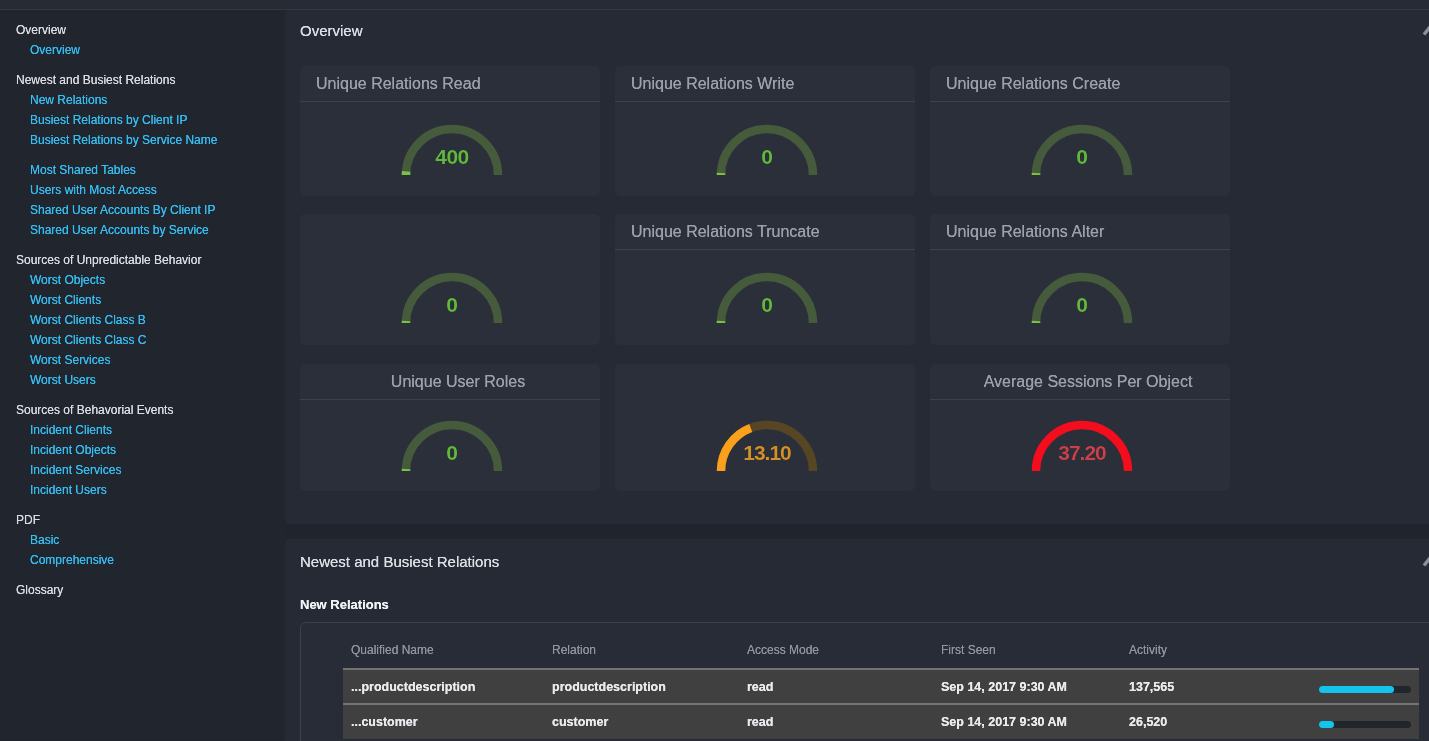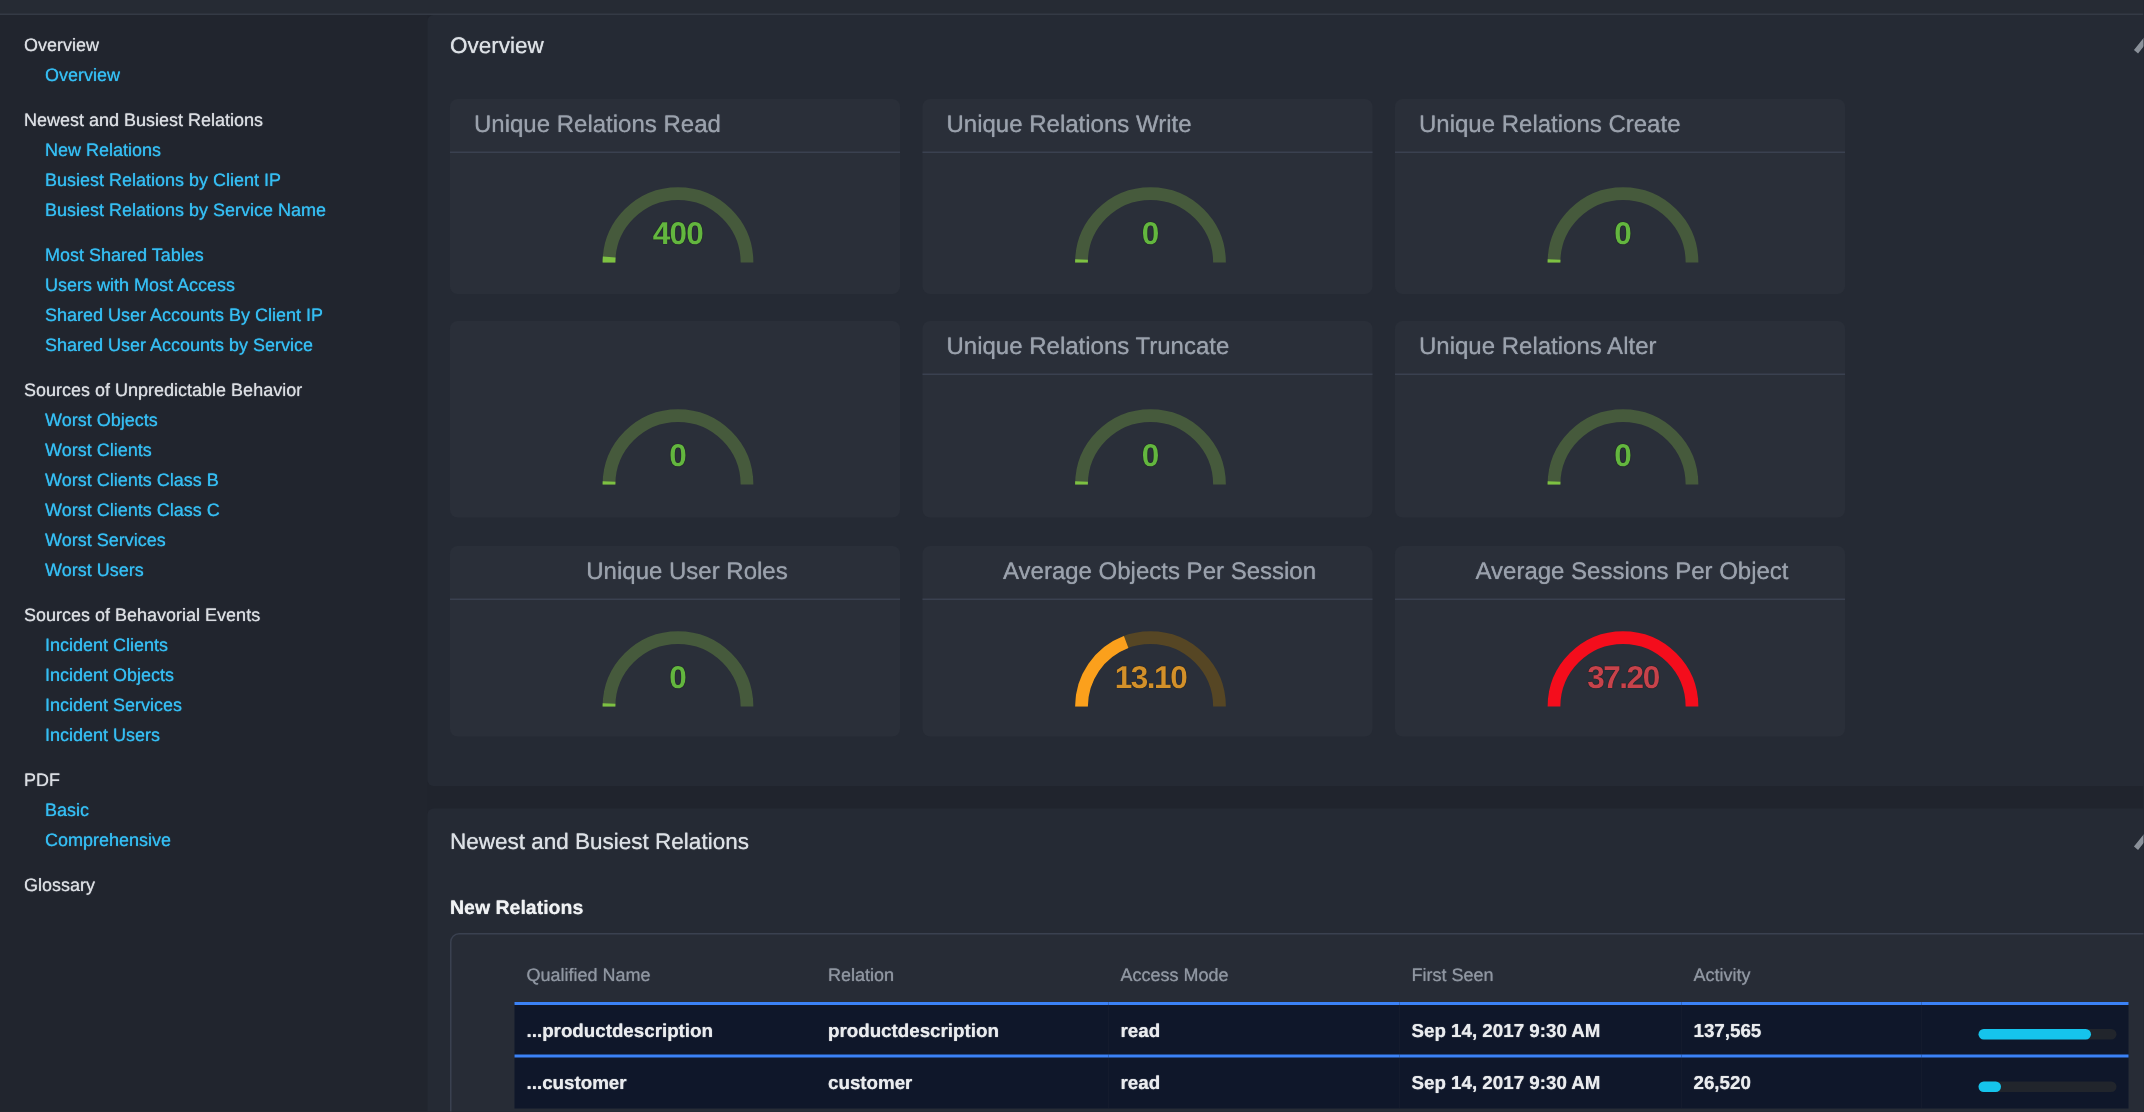--- a/index.html
+++ b/index.html
@@ -83,21 +83,21 @@
     background:#272c36;
     padding:8px 16px 16px 16px;
     height:170px;
     overflow:hidden;
   }
   table { border-collapse:collapse; width:1076px; table-layout:fixed;margin-left:26px; }
   thead td {
     height:38px; font-size:12px; color:#8e95a0;
     padding-left:8px;
   }
-  tbody tr { background:#0f172a; border-top:2px solid #3b82f6; }
+  tbody tr { background:#404040; border-top:2px solid #737373; }
   tbody td {
     height:35px; font-size:12.5px; font-weight:bold; color:#e9ebee;
     padding-left:8px;
   }
   .bar { width:92px; height:7px; border-radius:3.5px; background:#21252c; margin-left:auto; margin-top:5px; }
   .bar i { display:block; height:7px; border-radius:3.5px; background:#15c4ec; }
 </style>
 </head>
 <body>
 <div class="topbar"></div>
@@ -200,21 +200,20 @@
         </div>
         <div class="card">
             <div class="card-h">Unique User Roles</div>
           <svg class="g" width="120" height="72" viewBox="0 0 120 72">
             <path d="M14 56 A46 46 0 0 1 106 56" fill="none" stroke="#465a3c" stroke-width="8.5"></path>
             <path d="M14 56 A46 46 0 0 1 106 56" fill="none" stroke="#7dc142" stroke-width="8.5" pathLength="100" stroke-dasharray="1.4 200"></path>
             <text x="60" y="37" text-anchor="middle" dominant-baseline="central" font-size="21" font-weight="bold" fill="#63b63f">0</text>
           </svg>
         </div>
         <div class="card">
-            <div class="card-h">Average Objects Per Session</div>
           <svg class="g" width="120" height="72" viewBox="0 0 120 72">
             <path d="M14 56 A46 46 0 0 1 106 56" fill="none" stroke="#564624" stroke-width="8.5"></path>
             <path d="M14 56 A46 46 0 0 1 106 56" fill="none" stroke="#fba01c" stroke-width="8.5" pathLength="100" stroke-dasharray="38.5 200"></path>
             <text x="60" y="37" text-anchor="middle" dominant-baseline="central" font-size="21" letter-spacing="-1" font-weight="bold" fill="#d2902a">13.10</text>
           </svg>
         </div>
         <div class="card">
             <div class="card-h">Average Sessions Per Object</div>
           <svg class="g" width="120" height="72" viewBox="0 0 120 72">
             <path d="M14 56 A46 46 0 0 1 106 56" fill="none" stroke="#f40d1c" stroke-width="8.5"></path>

